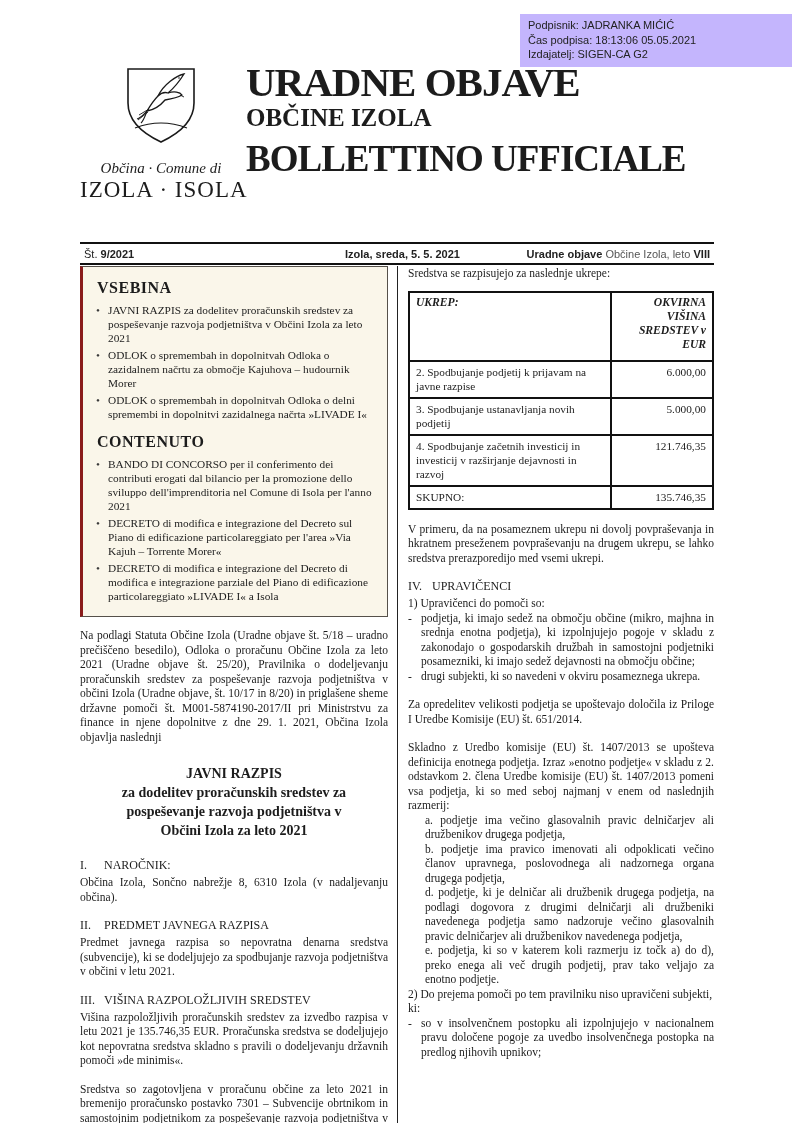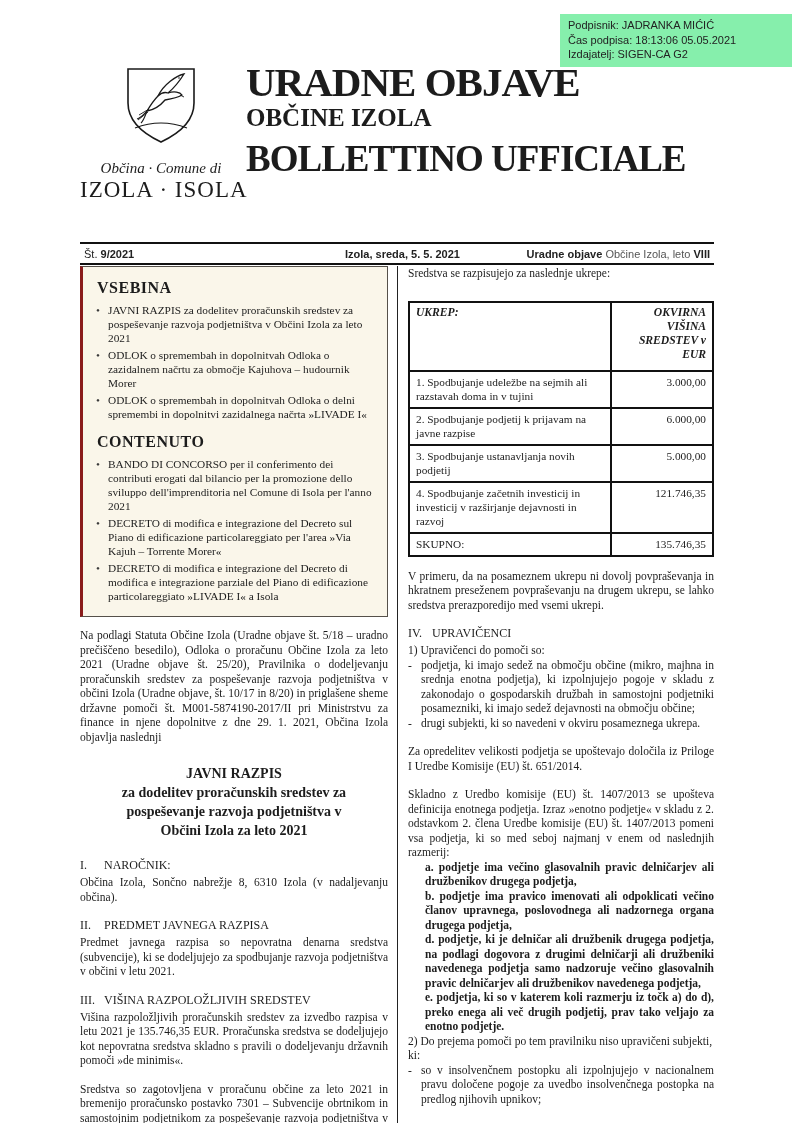--- a/index.html
+++ b/index.html
@@ -4,22 +4,22 @@
 <style>
   * { margin:0; padding:0; box-sizing:border-box; }
   html,body { background:#888; }
   .page {
     position:relative; width:794px; height:1123px; margin:0 auto;
     background:#ffffff; font-family:"Liberation Serif", serif; color:#1c1c1c;
     overflow:hidden;
   }
   
   .sig {
-    position:absolute; top:14px; right:2px; width:232px;
-    background:#86efac; padding:4px 8px 5px 8px;
+    position:absolute; top:14px; right:2px; width:272px;
+    background:#c4b5fd; padding:4px 8px 5px 8px;
     font-family:"Liberation Sans", sans-serif; font-size:11px; line-height:1.32; color:#222;
   }
   
   .header { position:absolute; top:62px; left:80px; width:634px; display:flex; }
   .logo-col { width:162px; text-align:center; flex:none; }
   .logo-col svg { display:block; margin:4px auto 10px auto; }
   .org1 { font-style:italic; font-size:15px; margin-top:14px; white-space:nowrap; }
   .org2 { font-size:23px; letter-spacing:1px; white-space:nowrap; }
   .titles-col { padding-left:4px; padding-top:0; }
   .t1 { font-size:41px; font-weight:bold; letter-spacing:-1px; line-height:1.02; white-space:nowrap; }
@@ -54,29 +54,29 @@
   }
   .tocbox h2 { font-size:16px; letter-spacing:0.5px; margin:4px 0 6px 2px; }
   .toc-item { position:relative; padding-left:13px; font-size:11.3px; line-height:14px; margin-bottom:3px; text-align:left; }
   .toc-item .blt { position:absolute; left:1px; top:0; color:#3a3a3a; }
   
   .para { font-size:11.5px; line-height:14.5px; text-align:justify; margin-bottom:14px; }
   .center-title { text-align:center; font-weight:bold; font-size:14px; line-height:19px; margin:20px 4px 18px 4px; }
   .sec-h { display:flex; font-weight:normal; font-size:12px; margin:14px 0 2px 0; }
   .sec-h .num { width:24px; flex:none; }
   
-  table.ukrep { width:100%; border-collapse:collapse; margin-top:20px; margin-bottom:12px; }
+  table.ukrep { width:100%; border-collapse:collapse; margin-top:10px; margin-bottom:12px; }
   table.ukrep th, table.ukrep td { border:2px solid #111; padding:3px 6px 4px 6px; font-size:11.3px; line-height:14px; vertical-align:top; }
   table.ukrep th { font-style:italic; font-weight:bold; text-align:left; font-size:11.6px; padding-bottom:8px; }
   table.ukrep th.val, table.ukrep td.val { text-align:right; width:102px; }
   
   .dash-item { position:relative; padding-left:13px; font-size:11.5px; line-height:14.5px; text-align:justify; }
   .dash-item .dsh { position:absolute; left:0; top:0; }
   .letters { padding-left:17px; }
-  .letter-item { font-size:11.5px; line-height:14.5px; text-align:justify;font-weight:bold; }
+  .letter-item { font-size:11.5px; line-height:14.5px; text-align:justify; }
   .tight { margin-bottom:0; }
   .intro-line { font-size:11.5px; line-height:14.5px; }
 </style>
 </head>
 <body>
 
 <div class="page">
 
   <div class="sig">
     <div>Podpisnik: JADRANKA MIĆIĆ</div>
@@ -187,24 +187,20 @@
 
       <div class="intro-line">Sredstva se razpisujejo za naslednje ukrepe:</div>
 
       <table class="ukrep">
         <tbody>
             <tr>
           <th>UKREP:</th>
           <th class="val">OKVIRNA VIŠINA SREDSTEV v EUR</th>
         </tr>
         <tr>
-          <td>1. Spodbujanje udeležbe na sejmih ali razstavah doma in v tujini</td>
-          <td class="val">3.000,00</td>
-        </tr>
-        <tr>
           <td>2. Spodbujanje podjetij k prijavam na javne razpise</td>
           <td class="val">6.000,00</td>
         </tr>
         <tr>
           <td>3. Spodbujanje ustanavljanja novih podjetij</td>
           <td class="val">5.000,00</td>
         </tr>
         <tr>
           <td>4. Spodbujanje začetnih investicij in investicij v razširjanje dejavnosti in razvoj</td>
           <td class="val">121.746,35</td>

